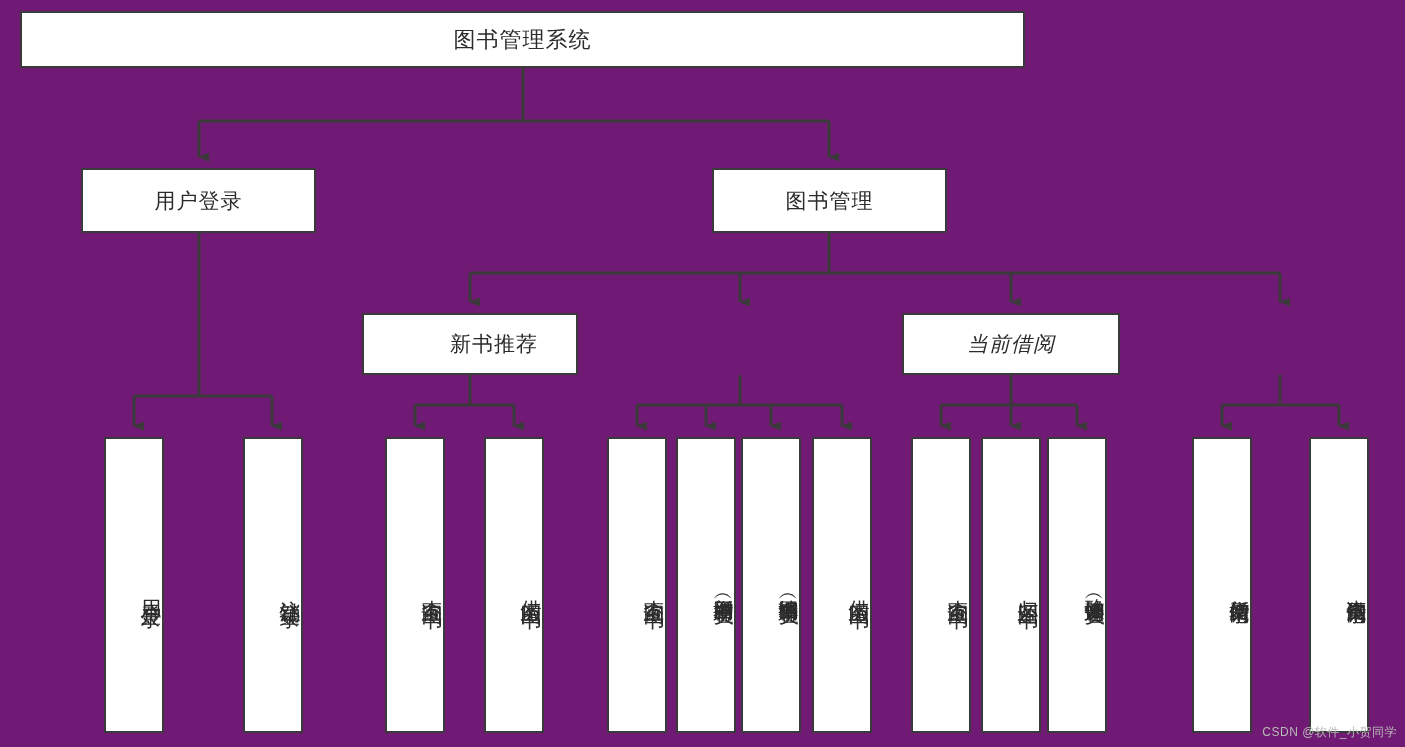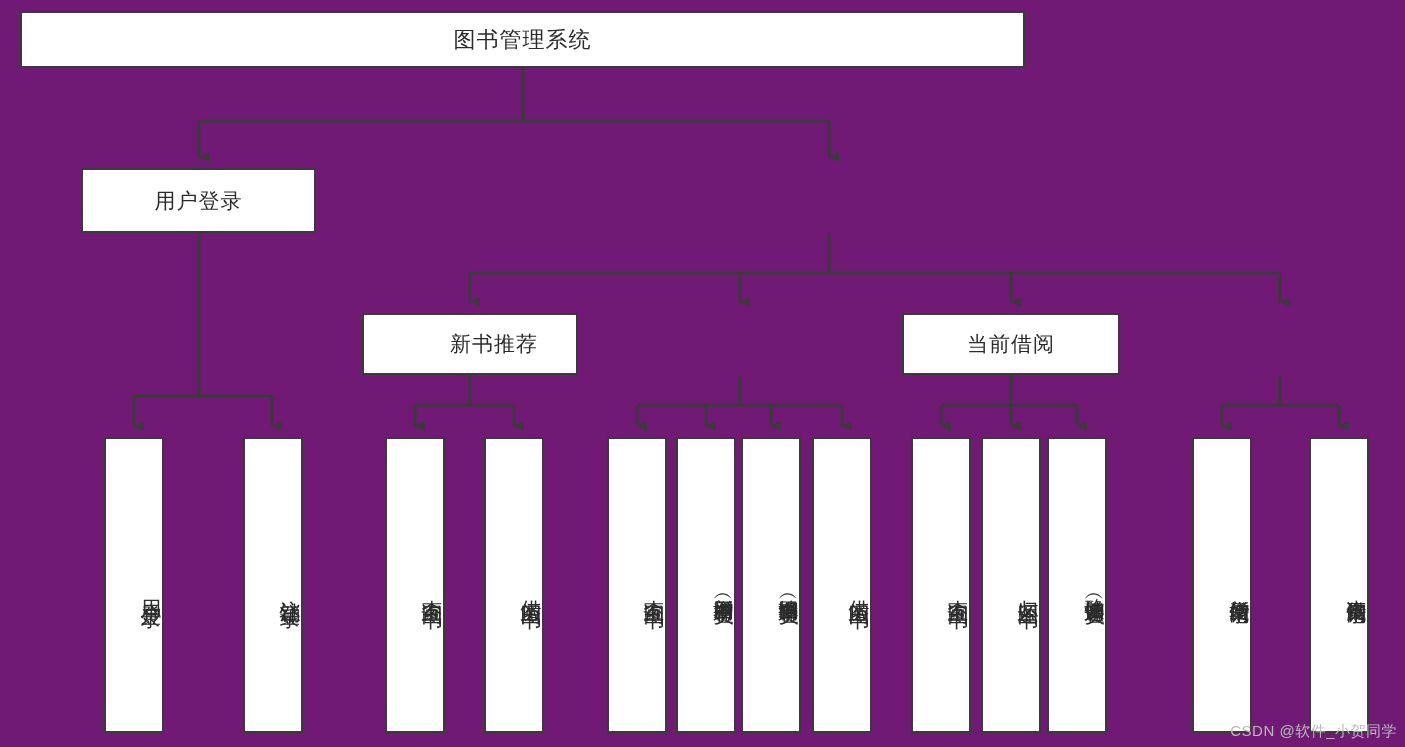--- a/index.html
+++ b/index.html
@@ -56,21 +56,21 @@
   }
   .node-v.tall-text {
     padding-top: 4px;
     font-size: 20px;
     letter-spacing: 1px;
   }
   .watermark {
     position: absolute;
     right: 8px;
     bottom: 6px;
-    font-size: 15px;
+    font-size: 12px;
     color: #b9b9b9;
     letter-spacing: 0.5px;
     z-index: 5;
     white-space: nowrap;
   }
 </style>
 </head>
 <body>
 
 <div id="diagram-canvas">
@@ -125,25 +125,28 @@
     </g>
   </svg>
 
   <div class="node node-h node-root" style="left:20px; top:11px; width:1005px; height:57px;">
     <span>图书管理系统</span>
   </div>
 
   <div class="node node-h" style="left:81px; top:168px; width:235px; height:65px;">
     <span>用户登录</span>
   </div>
+  <div class="node node-h" style="left:712px; top:168px; width:235px; height:65px;">
+    <span>图书管理</span>
+  </div>
 
   <div class="node node-h" style="left:362px; top:313px; width:216px; height:62px;padding-left:48px;">
     <span>新书推荐</span>
   </div>
-  <div class="node node-h" style="left:902px; top:313px; width:218px; height:62px;">
+  <div class="node node-h" style="left:902px; top:313px; width:218px; height:62px;font-style:italic;">
     <span>当前借阅</span>
   </div>
 
   <div class="node node-v" style="left:104px; top:437px; width:60px; height:296px;">
     <span>用户登录</span>
   </div>
   <div class="node node-v" style="left:243px; top:437px; width:60px; height:296px;">
     <span>注销登录</span>
   </div>
 

